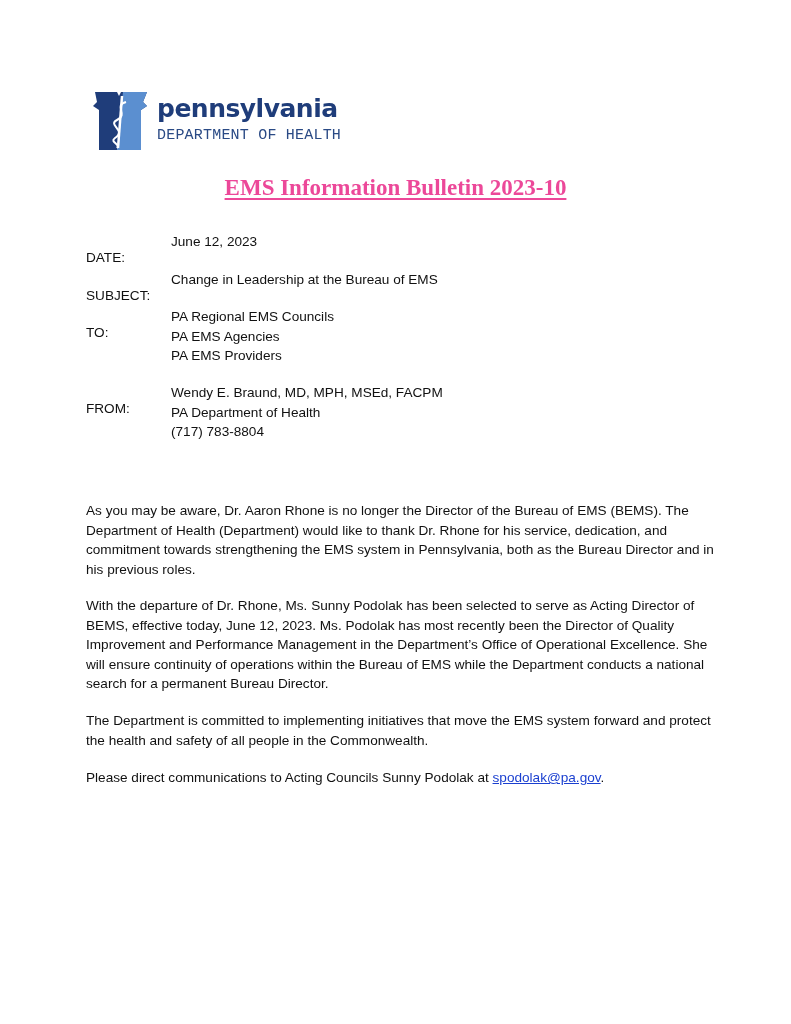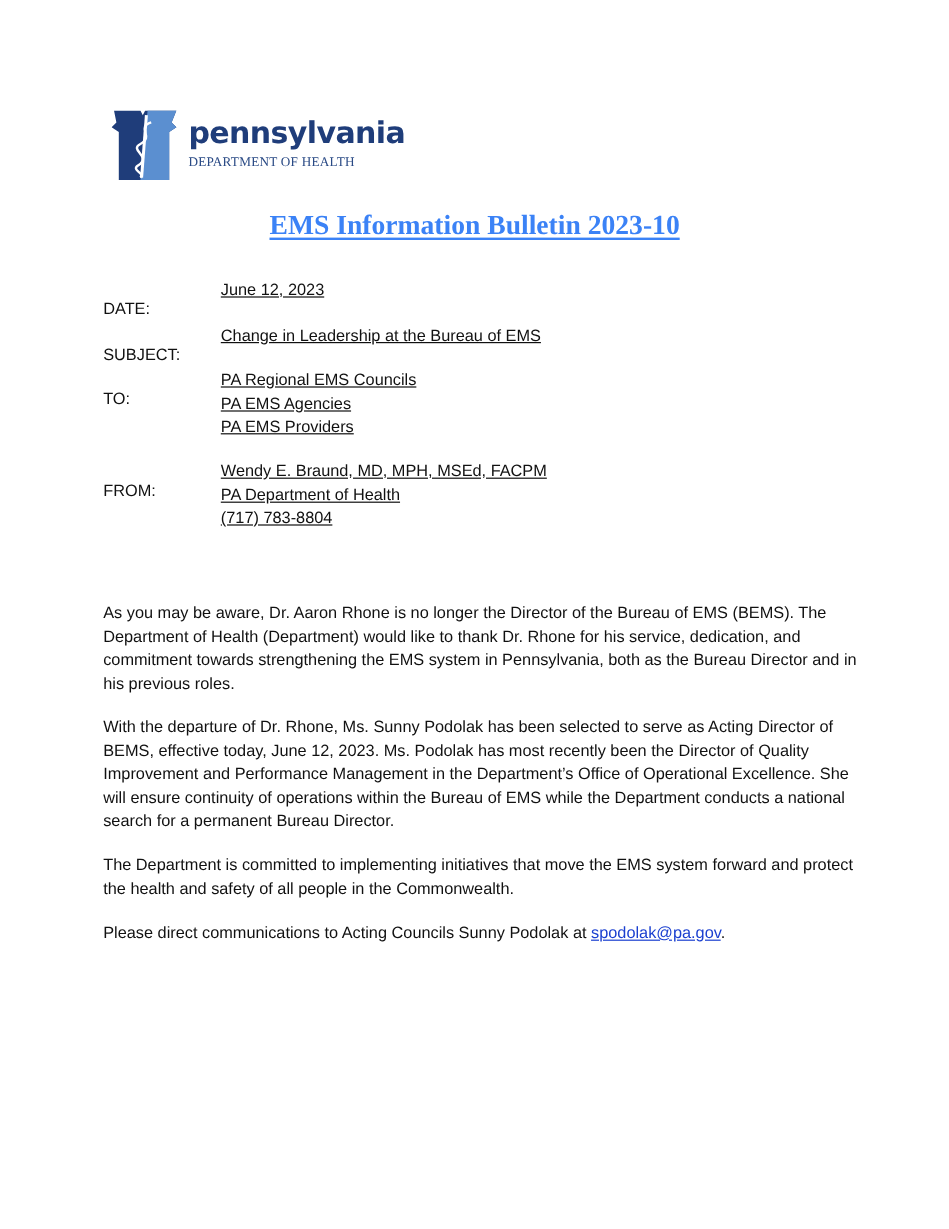--- a/index.html
+++ b/index.html
@@ -4,29 +4,29 @@
 <style>
   html, body { margin: 0; padding: 0; background: #ffffff; }
   body { width: 791px; height: 1024px; position: relative; overflow: hidden;
          font-family: "Liberation Sans", sans-serif; color: #111; }
   .page { position: absolute; left: 0; top: 0; width: 791px; height: 900px; background: #fff; }
   .logo { position: absolute; left: 93px; top: 92px; display: flex; align-items: center; }
   .logo svg { display: block; }
   .logo-text { margin-left: 8px; margin-top: -4px; }
   .logo-name { font-family: "DejaVu Sans", sans-serif; font-weight: bold; font-size: 25px;
                color: #1f3d7a; letter-spacing: -0.5px; line-height: 28px; }
-  .logo-sub { font-family: Liberation Serif, serif; font-size: 11px; color: #2a4a85;
+  .logo-sub { font-family: Liberation Mono, monospace; font-size: 15px; color: #2a4a85;
               letter-spacing: 0.2px; margin-top: 4px; }
   .title { position: absolute; left: 0; width: 791px; top: 175px; text-align: center;
            font-family: "Liberation Serif", serif; font-weight: bold; font-size: 23px;
-           text-decoration: underline; text-underline-offset: 3px; color: #3b82f6; }
+           text-decoration: underline; text-underline-offset: 3px; color: #ec4899; }
   .field { position: absolute; left: 86px; font-family: "Liberation Sans", sans-serif;
            font-size: 13.6px; line-height: 19.5px; color: #111; }
   .field .label { position: absolute; left: 0; top: 16px; width: 90px; }
-  .field .vals { position: absolute; left: 98px; top: 0; white-space: nowrap; text-decoration: underline; }
+  .field .vals { position: absolute; left: 85px; top: 0; white-space: nowrap; }
   .para { position: absolute; left: 86px; width: 630px; font-size: 13.6px;
           line-height: 19.5px; color: #111; margin-top: 23px; }
   .para p { margin: 0; }
   a.email { color: #1a3fd0; text-decoration: underline; }
 </style>
 </head>
 <body>
 
 <div class="page">
 

